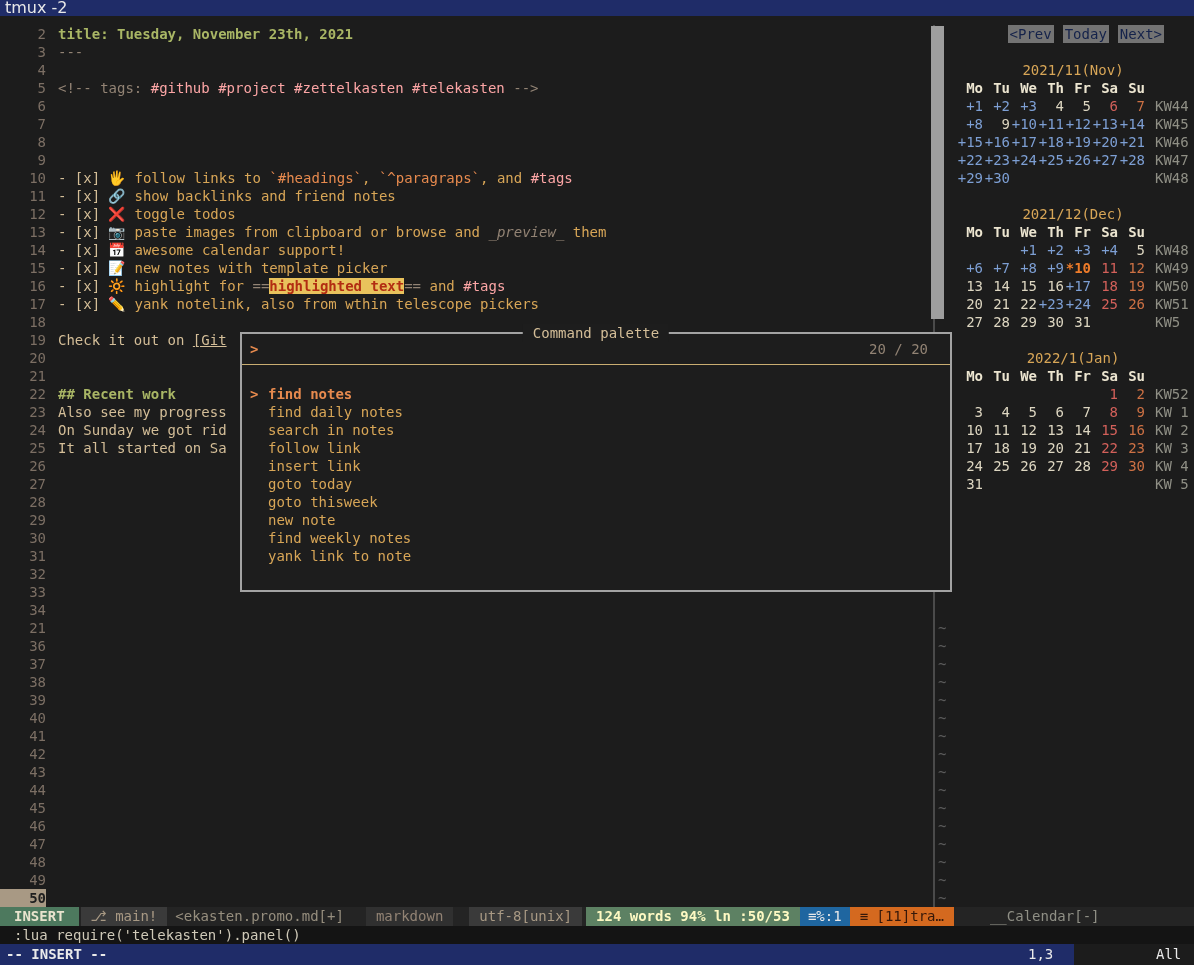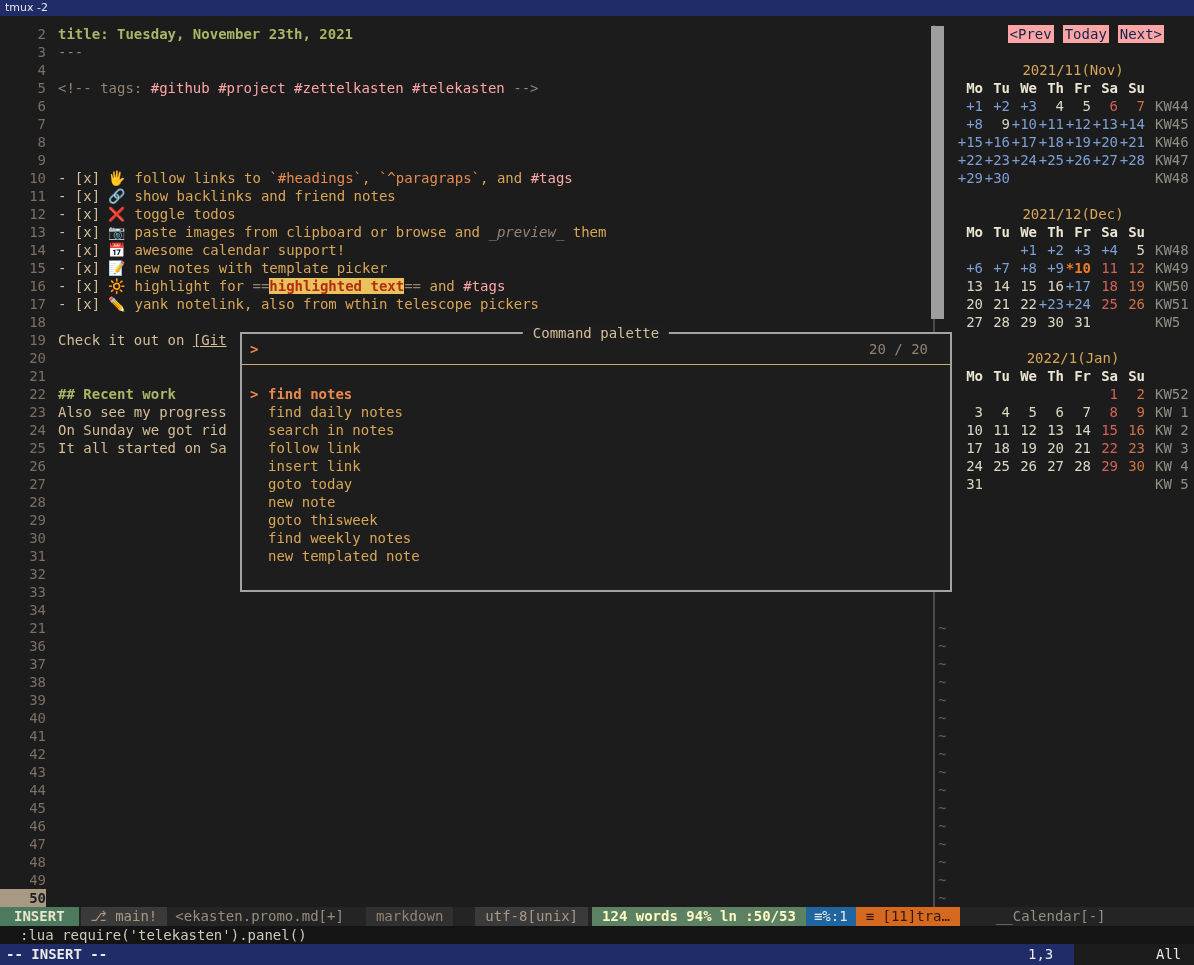--- a/index.html
+++ b/index.html
@@ -1,20 +1,20 @@
 <!DOCTYPE html>
 <html><head>
 <meta charset="utf-8">
 <style>
   html,body{margin:0;padding:0;background:#000;}
   .screen{position:relative;width:1194px;height:965px;overflow:hidden;background:#1c1c1c;
           font-family:"DejaVu Sans Mono",monospace;font-size:14px;color:#d4be98;}
   
   .titlebar{position:absolute;top:0;left:0;width:1194px;height:16px;background:#1f2c68;
-            color:#e8e8e8;font-family:"DejaVu Sans",sans-serif;font-size:11px;line-height:16px;padding-left:5px;box-sizing:border-box;}
+            color:#e8e8e8;font-family:"DejaVu Sans",sans-serif;font-size:16px;line-height:16px;padding-left:5px;box-sizing:border-box;}
   
   .editor{position:absolute;left:0;top:25px;width:933px;}
   .ed-row{height:18px;line-height:18px;display:flex;}
   .ln{width:46px;min-width:46px;text-align:right;color:#7c6f64;}
   .ln-cur{background:#a89984;color:#1f1f1f;font-weight:bold;}
   .ed-text{margin-left:12px;white-space:pre;}
   .c-title{color:#a9b665;font-weight:bold;}
   .c-dim{color:#928374;}
   .c-tag{color:#fca5a5;}
   .c-h1{color:#ea6962;font-weight:bold;}
@@ -25,21 +25,21 @@
   .c-em{color:#928374;font-style:italic;}
   .c-mark{background:#e9c25c;color:#b22d12;font-weight:bold;}
   .c-link{color:#d4be98;text-decoration:underline;}
   .c-emoji{color:#d8a657;}
   
   .vsep{position:absolute;left:933px;top:25px;width:2px;height:882px;background:#4a4a4a;z-index:1;}
   .scroll-thumb{position:absolute;left:931px;top:26px;width:13px;height:293px;background:#9e9e9e;z-index:2;}
   
   .calendar{position:absolute;left:936px;top:25px;width:258px;}
   .cal-nav{height:18px;line-height:18px;display:flex;justify-content:flex-end;gap:9px;padding-right:30px;}
-  .chip{background:#fca5a5;color:#14224a;padding:0 2px;cursor:pointer;}
+  .chip{background:#737373;color:#14224a;padding:0 2px;cursor:pointer;}
   .cal-month{margin-top:18px;}
   .cal-title{height:18px;line-height:18px;text-align:center;padding-left:16px;color:#d8a657;}
   .cal-row{height:18px;line-height:18px;white-space:pre;}
   .cal-pad{display:inline-block;width:20px;}
   .cal-cell{display:inline-block;width:27px;text-align:right;}
   .dh{color:#ece5d0;font-weight:bold;}
   .d-n{color:#ddd6c1;}
   .d-p{color:#7d9fd4;}
   .d-s{color:#d3605a;}
   .d-u{color:#cd7144;}
@@ -59,28 +59,28 @@
   .pal-item{position:relative;height:18px;line-height:18px;padding-left:26px;color:#d8a657;cursor:pointer;}
   .pal-item.sel{color:#e78a4e;font-weight:bold;}
   .pal-marker{position:absolute;left:8px;color:#e78a4e;}
   
   .sl{position:absolute;left:0;top:907px;width:1194px;height:19px;line-height:19px;display:flex;
       background:#242424;white-space:pre;z-index:3;}
   .sl-mode{background:#4d795e;color:#e9e4ce;font-weight:bold;padding:0 14px;}
   .sl-branch{background:#3a3a3a;color:#a89984;padding:0 10px;margin-left:2px;}
   .sl-file{color:#968e7e;padding:0 8px;}
   .sl-ft{background:#303030;color:#928374;padding:0 10px;margin-left:14px;}
-  .sl-enc{background:#3a3a3a;color:#a89984;padding:0 10px;margin-left:22px;}
+  .sl-enc{background:#3a3a3a;color:#a89984;padding:0 10px;margin-left:16px;}
   .sl-info{background:#5d8163;color:#fef9c3;font-weight:bold;padding:0 10px;margin-left:4px;}
   .sl-col{background:#1f66a0;color:#e8e8e8;padding:0 8px;}
   .sl-warn{background:#d4691f;color:#35180a;padding:0 10px;}
   .sl-cal{flex:1;color:#8f8f85;padding-left:36px;}
   
   .cmdline{position:absolute;left:0;top:926px;width:1194px;height:18px;line-height:18px;
-           background:#141414;color:#cfc9b8;padding-left:20px;box-sizing:border-box;z-index:3;}
+           background:#141414;color:#cfc9b8;padding-left:14px;box-sizing:border-box;z-index:3;}
   .modeline{position:absolute;left:0;top:944px;width:1074px;height:21px;line-height:21px;
             background:#1f2c68;color:#eaeaea;z-index:3;}
   .ml-mode{position:absolute;left:6px;font-weight:bold;}
   .ml-pos{position:absolute;left:1028px;}
   .ml-scroll{position:absolute;left:1156px;}
 </style>
 </head>
 <body>
 
 <div class="screen">
@@ -351,24 +351,24 @@
       <span class="pal-prompt-char">&gt;</span>
       <span class="pal-counter">20 / 20</span>
     </div>
     <div class="pal-list" id="pal-list">
         <div class="pal-item sel"><span class="pal-marker">&gt;</span><span>find notes</span></div>
         <div class="pal-item"><span>find daily notes</span></div>
         <div class="pal-item"><span>search in notes</span></div>
         <div class="pal-item"><span>follow link</span></div>
         <div class="pal-item"><span>insert link</span></div>
         <div class="pal-item"><span>goto today</span></div>
+        <div class="pal-item"><span>goto thisweek</span></div>
         <div class="pal-item"><span>new note</span></div>
-        <div class="pal-item"><span>goto thisweek</span></div>
         <div class="pal-item"><span>find weekly notes</span></div>
-        <div class="pal-item"><span>new templated note</span></div>
+        <div class="pal-item"><span>yank link to note</span></div>
       </div>
   </div>
 
   <div class="sl">
     <span class="sl-mode">INSERT</span>
     <span class="sl-branch">⎇ main!</span>
     <span class="sl-file">&lt;ekasten.promo.md[+]</span>
     <span class="sl-ft">markdown</span>
     <span class="sl-enc">utf-8[unix]</span>
     <span class="sl-info">124 words 94% ln :50/53</span>

